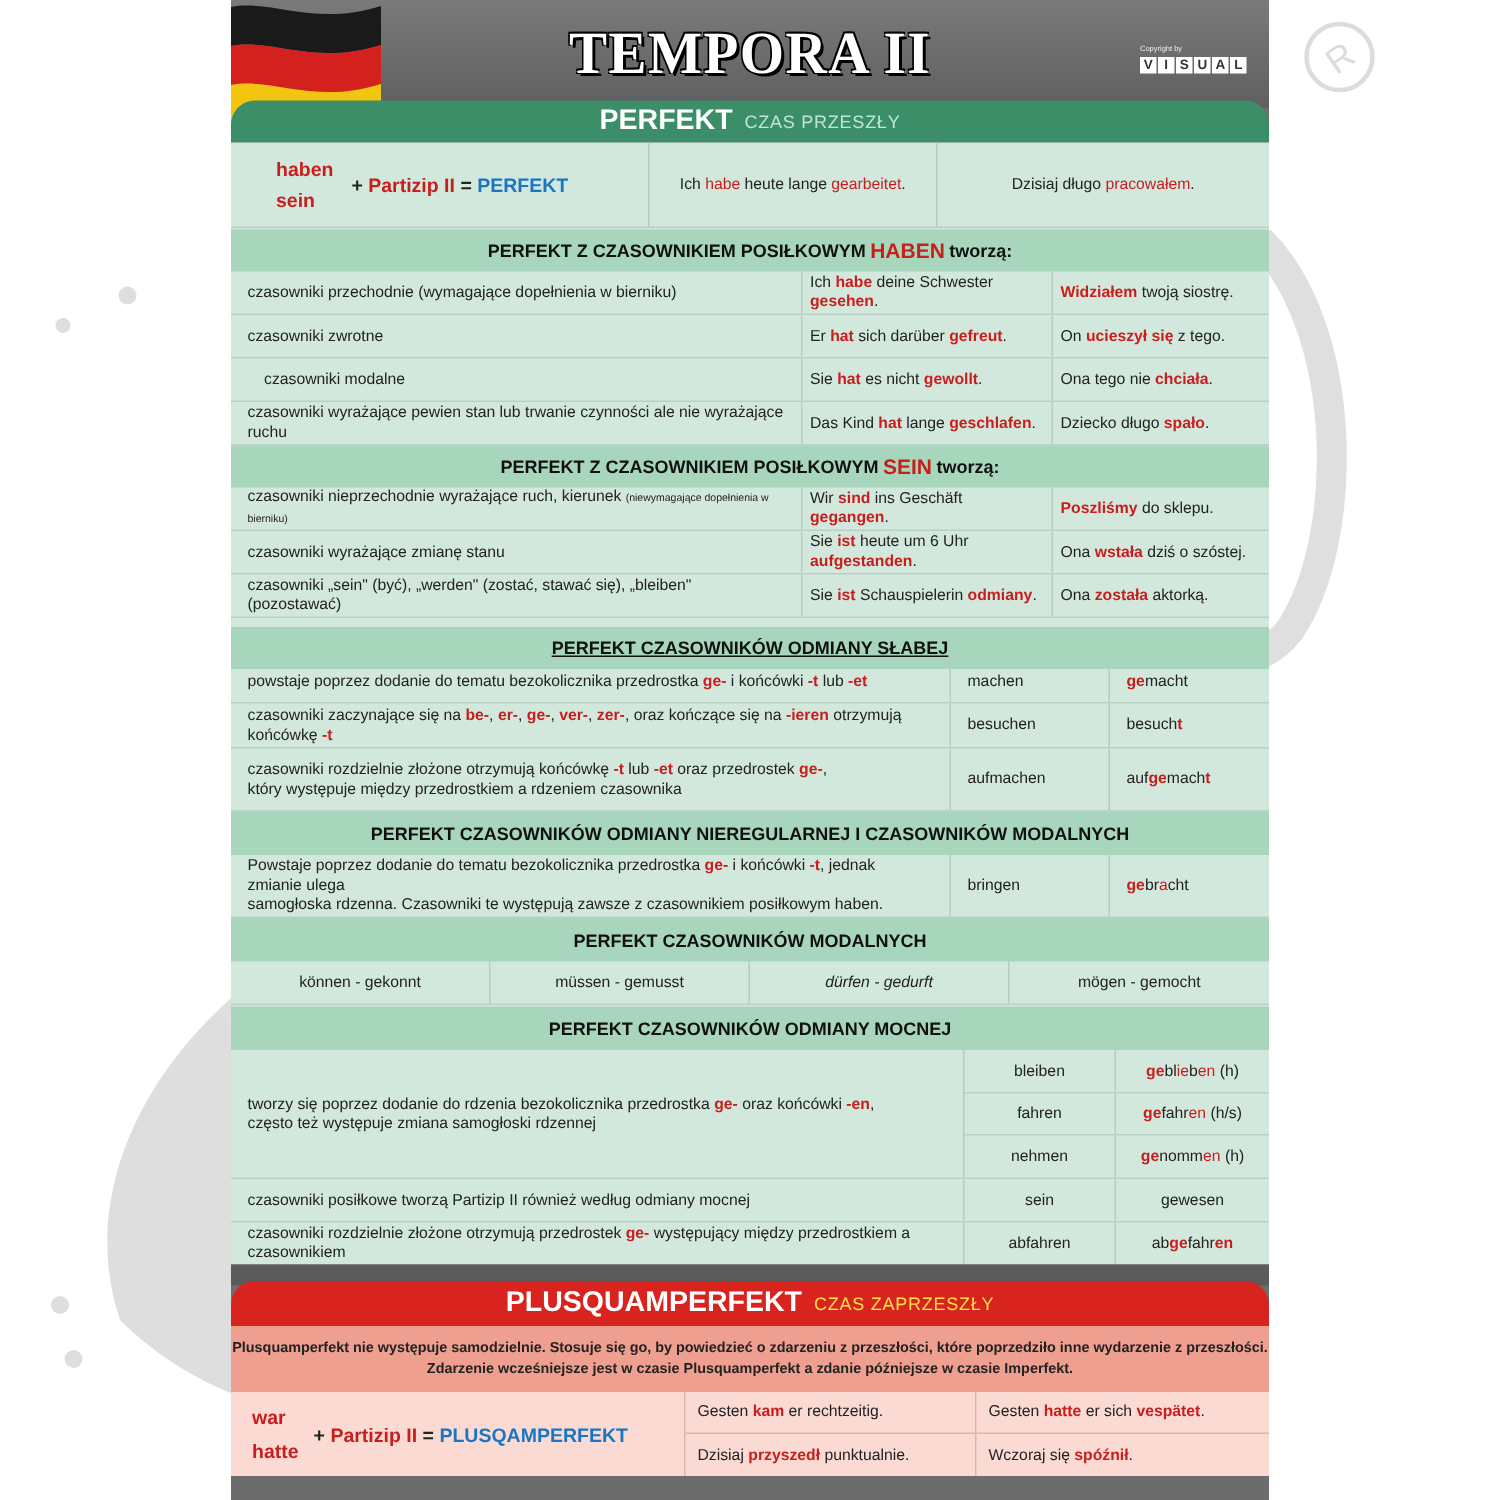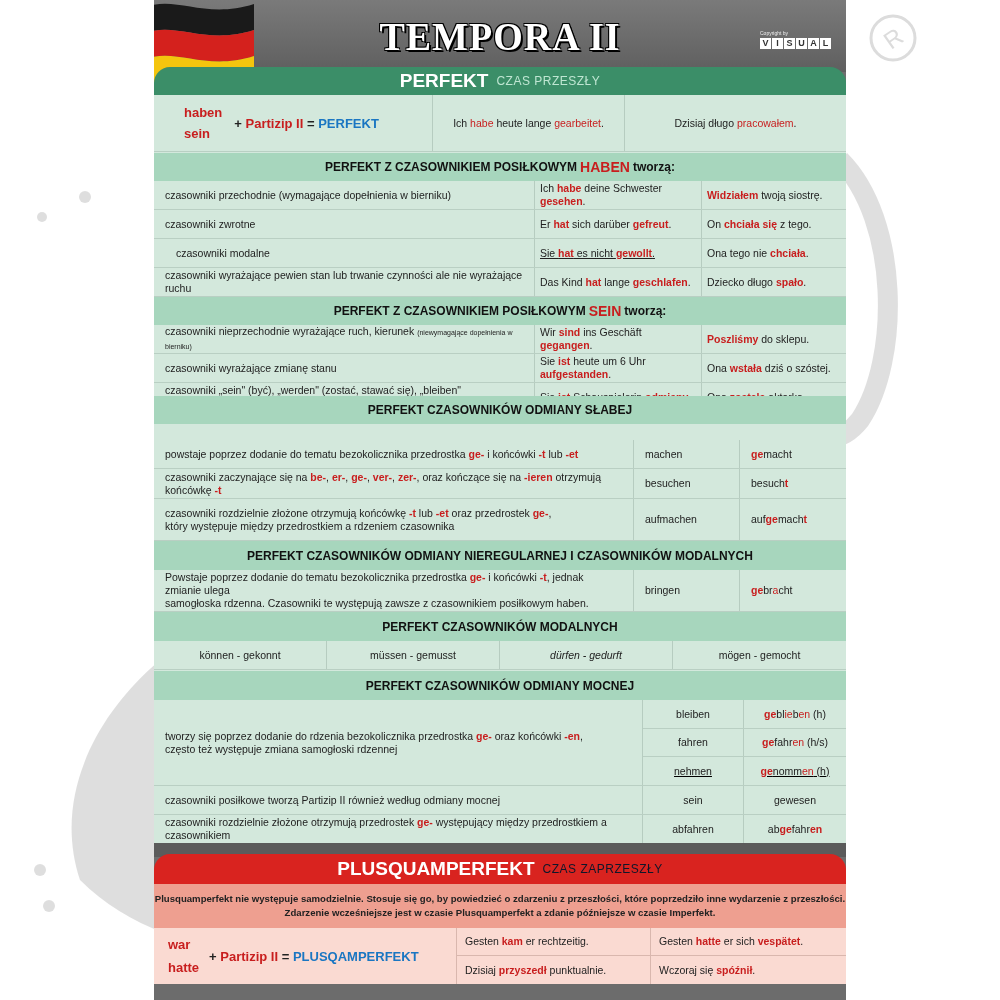--- a/index.html
+++ b/index.html
@@ -11,21 +11,21 @@
   .title { position: absolute; left: 0; right: 0; top: 14px; text-align: center; font-family: "Liberation Serif", serif; font-weight: bold; font-size: 38px; color: #fff; letter-spacing: 1px; text-shadow: 2px 2px 0 #000, -1px -1px 0 #000, 1px -1px 0 #000, -1px 1px 0 #000; transform: scaleY(1.05); }
   .logo { position: absolute; right: 14px; top: 30px; width: 72px; font-size: 5px; color: #eee; }
   .logo .box { display: flex; gap: 1px; margin-top: 2px; }
   .logo .box span { background: #fff; color: #333; font-weight: bold; font-size: 9px; width: 11px; text-align: center; line-height: 11px; }
   .sec-head { position: absolute; left: 0; width: 692px; height: 28px; display: flex; align-items: center; justify-content: center; gap: 8px; }
   .sec-head.green { top: 67px; background: #3b8e68; border-radius: 16px 16px 0 0; }
   .sec-head.red { top: 854px; background: #d9231f; border-radius: 16px 16px 0 0; height: 30px; }
   .sec-head .main { color: #fff; font-weight: bold; font-size: 19px; }
   .sec-head .sub { font-size: 12px; letter-spacing: 0.5px; }
   .green .sub { color: #bfe6d2; }
-  .red .sub { color: #0f172a; }
+  .red .sub { color: #fde047; }
   .green-body { position: absolute; left: 0; top: 95px; width: 692px; height: 748px; background: #d3e8dc; }
   .row { position: absolute; left: 0; width: 692px; display: flex; border-bottom: 1px solid #b9cfc3; }
   .cell { border-right: 1px solid #b6ccc0; display: flex; align-items: center; font-size: 10.5px; color: #222; padding: 0 11px; line-height: 13px; }
   .cell:last-child { border-right: none; }
   .cell.c { justify-content: center; text-align: center; }
   .band { position: absolute; left: 0; width: 692px; background: #a7d6bd; display: flex; align-items: center; justify-content: center; font-weight: bold; font-size: 12px; color: #111; }
   .r { color: #c81e1e; font-weight: bold; }
   .b { color: #1a76c2; font-weight: bold; }
   .formula { font-weight: bold; font-size: 13px; }
   .aux { display: flex; flex-direction: column; gap: 8px; color: #c81e1e; font-weight: bold; font-size: 13px; }
@@ -121,26 +121,26 @@
     <div class="cell" style="width:144px;padding:0 5px;">
         <span><span></span><span class="r">Widziałem</span><span> twoją siostrę.</span></span>
       </div>
   </div>
   <div class="row" style="top:210px;height:29px;">
     <div class="cell" style="width:381px;">czasowniki zwrotne</div>
     <div class="cell" style="width:167px;padding:0 5px;">
         <span><span>Er </span><span class="r">hat</span><span> sich darüber </span><span class="r">gefreut</span><span>.</span></span>
       </div>
     <div class="cell" style="width:144px;padding:0 5px;">
-        <span><span>On </span><span class="r">chciała się</span><span> z tego.</span></span>
+        <span><span>On </span><span class="r">ucieszył się</span><span> z tego.</span></span>
       </div>
   </div>
   <div class="row" style="top:239px;height:29px;">
     <div class="cell" style="width:381px;padding-left:22px;">czasowniki modalne</div>
-    <div class="cell" style="width:167px;padding:0 5px;text-decoration:underline;">
+    <div class="cell" style="width:167px;padding:0 5px;">
         <span><span>Sie </span><span class="r">hat</span><span> es nicht </span><span class="r">gewollt</span><span>.</span></span>
       </div>
     <div class="cell" style="width:144px;padding:0 5px;">
         <span><span>Ona tego nie </span><span class="r">chciała</span><span>.</span></span>
       </div>
   </div>
   <div class="row" style="top:268px;height:29px;">
     <div class="cell" style="width:381px;">czasowniki wyrażające pewien stan lub trwanie czynności ale nie wyrażające ruchu</div>
     <div class="cell" style="width:167px;padding:0 5px;">
         <span><span>Das Kind </span><span class="r">hat</span><span> lange </span><span class="r">geschlafen</span><span>.</span></span>
@@ -183,21 +183,21 @@
         <span>czasowniki „sein" (być), „werden" (zostać, stawać się), „bleiben" (pozostawać)</span>
       </div>
     <div class="cell" style="width:167px;padding:0 5px;">
         <span><span>Sie </span><span class="r">ist</span><span> Schauspielerin </span><span class="r">odmiany</span><span>.</span></span>
       </div>
     <div class="cell" style="width:144px;padding:0 5px;">
         <span><span>Ona </span><span class="r">została</span><span> aktorką.</span></span>
       </div>
   </div>
 
-  <div class="band" style="top:396px;height:28px;">PERFEKT CZASOWNIKÓW ODMIANY SŁABEJ</div>
+  <div class="band" style="top:418px;height:28px;text-decoration:underline;">PERFEKT CZASOWNIKÓW ODMIANY SŁABEJ</div>
 
   <div class="row" style="top:440px;height:29px;">
     <div class="cell" style="width:480px;">
         <span><span>powstaje poprzez dodanie do tematu bezokolicznika przedrostka </span><span class="r">ge-</span><span> i końcówki </span><span class="r">-t</span><span> lub </span><span class="r">-et</span></span>
       </div>
     <div class="cell" style="width:106px;">machen</div>
     <div class="cell" style="width:106px;">
         <span><span class="r">ge</span><span>macht</span></span>
       </div>
   </div>
@@ -250,21 +250,21 @@
         <div class="cell c" style="width:102px;">
             <span><span class="r">ge</span><span>bl</span><span class="r" style="font-weight:normal">ie</span><span>b</span><span class="r" style="font-weight:normal">en</span><span> (h)</span></span>
           </div>
       </div>
       <div style="display:flex;height:28px;border-bottom:1px solid #b9cfc3;">
         <div class="cell c" style="width:101px;">fahren</div>
         <div class="cell c" style="width:102px;">
             <span><span class="r">ge</span><span>fahr</span><span class="r" style="font-weight:normal">en</span><span> (h/s)</span></span>
           </div>
       </div>
-      <div style="display:flex;height:28px;text-decoration:underline;">
+      <div style="display:flex;height:28px;">
         <div class="cell c" style="width:101px;">nehmen</div>
         <div class="cell c" style="width:102px;">
             <span><span class="r">ge</span><span>nomm</span><span class="r" style="font-weight:normal">en</span><span> (h)</span></span>
           </div>
       </div>
     </div>
   </div>
   <div class="row" style="top:786px;height:29px;">
     <div class="cell" style="width:489px;">czasowniki posiłkowe  tworzą Partizip II również według odmiany mocnej</div>
     <div class="cell c" style="width:101px;">sein</div>

